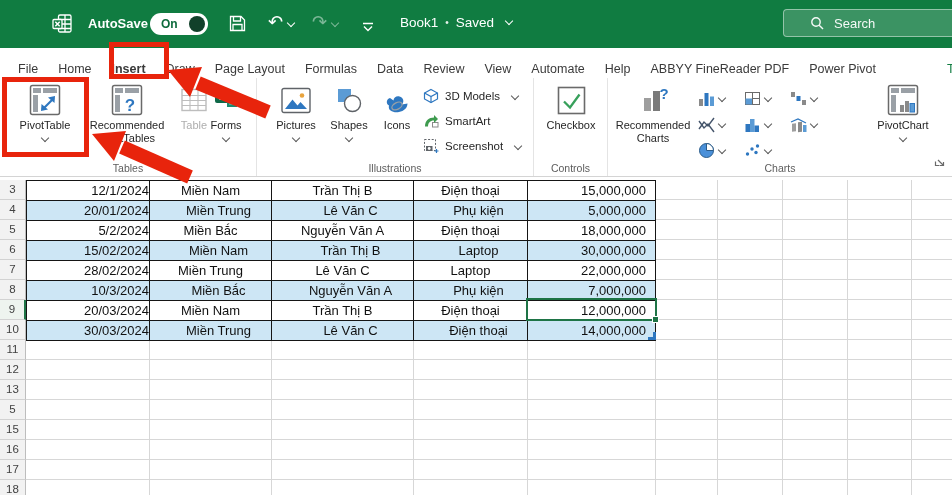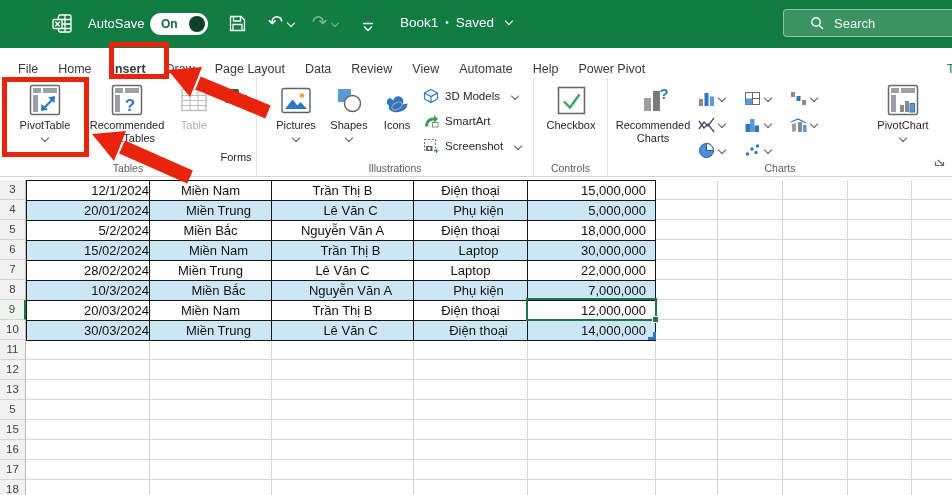--- a/index.html
+++ b/index.html
@@ -1,21 +1,21 @@
 <!DOCTYPE html>
 <html><head>
 <meta charset="utf-8">
 <style>
   html,body{margin:0;padding:0;}
   .app{position:relative;width:952px;height:495px;overflow:hidden;background:#fff;
        font-family:"Liberation Sans", sans-serif; -webkit-font-smoothing:antialiased;}
   
   .titlebar{position:absolute;left:0;top:0;width:952px;height:48px;background:#107C41;display:flex;align-items:center;}
   .excel-logo{position:absolute;left:52px;top:13px;}
-  .autosave-label{position:absolute;left:88px;top:16px;font-size:13px;color:#fff;}
+  .autosave-label{position:absolute;left:88px;top:16px;font-size:13px;color:#fff;font-weight:bold;}
   .toggle{position:absolute;left:150px;top:13px;width:58px;height:22px;border-radius:11px;background:#fff;}
   .toggle .on{position:absolute;left:11px;top:4px;font-size:12px;font-weight:bold;color:#0E6B3C;}
   .toggle .knob{position:absolute;right:3px;top:3px;width:16px;height:16px;border-radius:50%;background:#11402a;}
   .save-btn{position:absolute;left:228px;top:14px;}
   .undo-btn{position:absolute;left:268px;top:11px;font-family:"DejaVu Sans",sans-serif;font-size:18px;color:#fff;}
   .redo-btn{position:absolute;left:312px;top:11px;font-family:"DejaVu Sans",sans-serif;font-size:18px;color:#fff;opacity:.45;}
   .tbchev{display:inline-block;width:5px;height:5px;border-right:1.4px solid #fff;border-bottom:1.4px solid #fff;transform:rotate(45deg);margin-left:5px;vertical-align:middle;}
   .overflow-btn{position:absolute;left:362px;top:19px;}
   .doc-title{position:absolute;left:400px;top:15px;font-size:13.5px;color:#fff;display:flex;align-items:center;gap:7px;}
   .doc-title .sep{font-size:10px;opacity:.9;}
@@ -116,25 +116,27 @@
       <span>Search</span>
     </div>
   </div>
 
   <div class="tabrow">
       <div class="tab">File</div>
       <div class="tab">Home</div>
       <div class="tab active">Insert</div>
       <div class="tab">Draw</div>
       <div class="tab">Page Layout</div>
+      <div class="tab">Formulas</div>
       <div class="tab">Data</div>
       <div class="tab">Review</div>
       <div class="tab">View</div>
       <div class="tab">Automate</div>
       <div class="tab">Help</div>
+      <div class="tab">ABBYY FineReader PDF</div>
       <div class="tab">Power Pivot</div>
       <div class="tab ctx">Tabl</div>
     </div>
 
   <div class="ribbon">
 
     <div class="grp g-tables">
       <div class="bigbtn" style="left:6px;width:78px;">
         <span class="ic">
           <svg width="34" height="34">
@@ -164,21 +166,21 @@
       </div>
       <div class="bigbtn disabled" style="left:172px;width:44px;">
         <span class="ic">
           <svg width="30" height="30" fill="none" stroke="#bdbdbd">
               <rect x="3" y="4.5" width="24" height="21" stroke-width="1.4"></rect>
               <path d="M3 10.5h24M3 15.5h24M3 20.5h24M11 4.5v21M19 4.5v21" stroke-width="1.1"></path>
             </svg>
         </span>
         <span class="lbl">Table</span>
       </div>
-      <div class="bigbtn" style="left:216px;width:40px;gap:32px;">
+      <div class="bigbtn" style="left:206px;width:40px;">
         <span class="ic">
           <svg width="28" height="28">
               <rect x="3" y="3" width="14" height="14" rx="2" fill="#0f6848"></rect>
               <text x="10" y="14" font-size="11" font-weight="bold" fill="#fff" text-anchor="middle" font-family="Liberation Sans,sans-serif">F</text>
               <rect x="15" y="9" width="10" height="12" fill="#1a8a70"></rect>
               <path d="M17 12h6M17 15h6M17 18h6" stroke="#7fd0bd" stroke-width="1"></path>
             </svg>
         </span>
         <span class="lbl">Forms</span>
         <span class="chev"></span>

